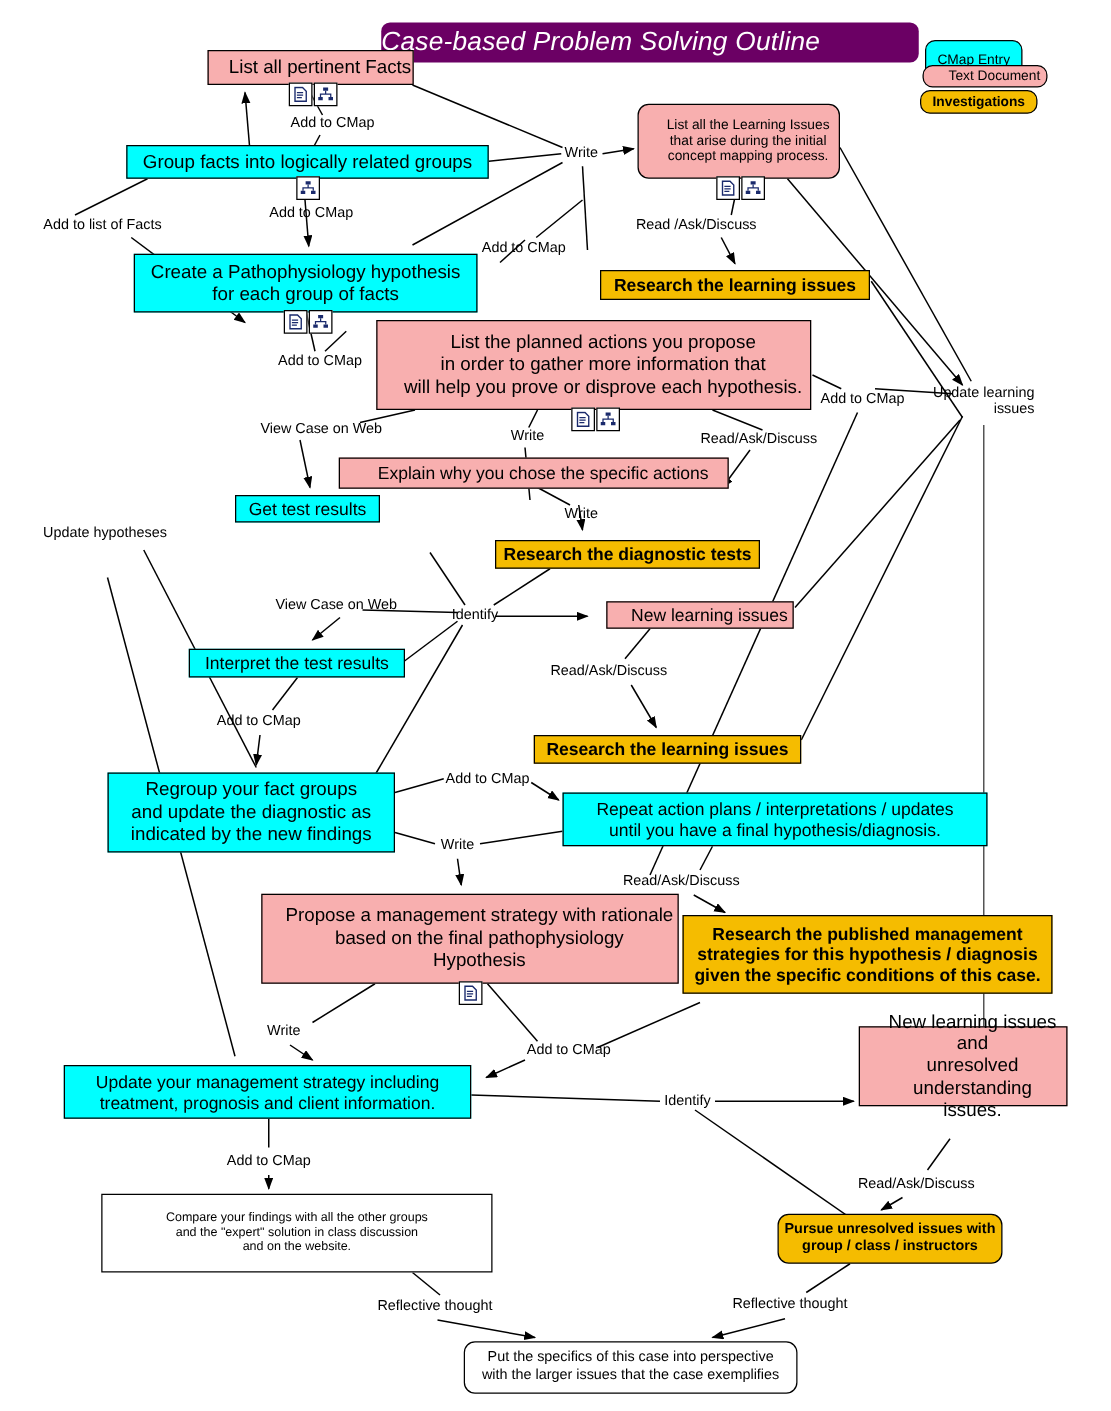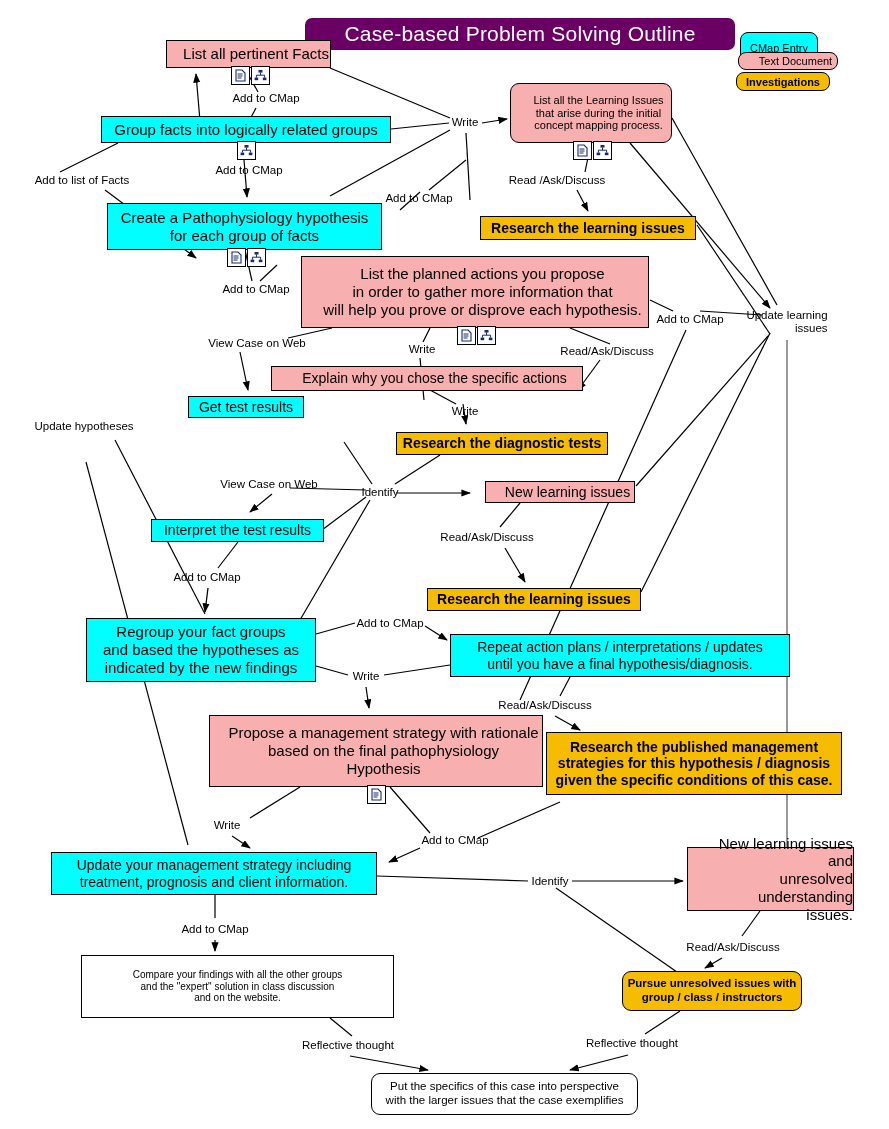--- a/index.html
+++ b/index.html
@@ -9,22 +9,22 @@
   .node{position:absolute;box-sizing:border-box;border:1.5px solid #000;
         display:flex;align-items:center;justify-content:center;text-align:center;
         font-family:"Liberation Sans",sans-serif;color:#000;line-height:1.18;
         white-space:pre-line;}
   .cmap{background:#00ffff;}
   .doc{background:#f8afaf;padding-left:15px;}
   .inv{background:#f5bc00;font-weight:bold;}
   .plain{background:#ffffff;}
   .rounded{border-radius:9px;}
   .title-bar{position:absolute;background:#6b0064;border-radius:7px;color:#ffffff;
-             display:flex;align-items:center;justify-content:center;
-             font-size:21px;letter-spacing:.2px;}
+             display:flex;align-items:center;justify-content:flex-start;
+             font-size:21px;letter-spacing:.2px;font-style:italic;}
   .legend-box{position:absolute;box-sizing:border-box;border:1.5px solid #000;
               border-radius:8px;display:flex;align-items:center;justify-content:center;
               font-size:11px;color:#000;}
   .elabel{position:absolute;font-size:11.5px;color:#000;white-space:pre-line;
           text-align:right;line-height:1.15;transform:translate(-50%,-50%);}
   .icons{position:absolute;display:flex;gap:1px;}
   .ic{width:17px;height:17px;border:1.5px solid #000;background:#fff;
       display:flex;align-items:center;justify-content:center;}
   .ic svg{display:block;}
 </style>
@@ -215,41 +215,41 @@
           </svg>
         </span>
       </div>
       <div class="node doc" style="left: 271px; top: 366px; width: 312px; height: 25px; font-size: 14px;"><span>Explain why you chose the specific actions</span></div>
       <div class="node cmap" style="left: 188px; top: 396px; width: 116px; height: 22px; font-size: 14px;"><span>Get test results</span></div>
       <div class="node inv" style="left: 396px; top: 432px; width: 212px; height: 23px; font-size: 14px;"><span>Research the diagnostic tests</span></div>
       <div class="node doc" style="left: 485px; top: 481px; width: 150px; height: 22px; font-size: 14px;"><span>New learning issues</span></div>
       <div class="node cmap" style="left: 151px; top: 519px; width: 173px; height: 23px; font-size: 14px;"><span>Interpret the test results</span></div>
       <div class="node inv" style="left: 427px; top: 588px; width: 214px; height: 23px; font-size: 14px;"><span>Research the learning issues</span></div>
       <div class="node cmap" style="left: 86px; top: 618px; width: 230px; height: 64px; font-size: 15px;"><span>Regroup your fact groups
-and based the hypotheses as
+and update the diagnostic as
 indicated by the new findings</span></div>
       <div class="node cmap" style="left: 450px; top: 634px; width: 340px; height: 43px; font-size: 14px;"><span>Repeat action plans / interpretations / updates
 until you have a final hypothesis/diagnosis.</span></div>
       <div class="node doc" style="left: 209px; top: 715px; width: 334px; height: 72px; font-size: 15px;"><span>Propose a management strategy with rationale
 based on the final pathophysiology
 Hypothesis</span></div>
       <div class="icons" style="left: 367px; top: 785px;">
         <span class="ic">
           <svg width="13" height="13" viewBox="0 0 13 13">
             <path d="M2 1 h6 l3 3 v8 h-9 z" fill="#fff" stroke="#1a2a6c" stroke-width="1.1"></path>
             <path d="M3.5 5 h5 M3.5 7 h5 M3.5 9 h4" stroke="#1a2a6c" stroke-width="1"></path>
           </svg>
         </span>
       </div>
       <div class="node inv" style="left: 546px; top: 732px; width: 296px; height: 63px; font-size: 14px;"><span>Research the published management
 strategies for this hypothesis / diagnosis
 given the specific conditions of this case.</span></div>
       <div class="node cmap" style="left: 51px; top: 852px; width: 326px; height: 43px; font-size: 14px;"><span>Update your management strategy including
 treatment, prognosis and client information.</span></div>
-      <div class="node doc" style="left: 687px; top: 847px; width: 167px; height: 64px; font-size: 15px; text-align: right;"><span>New learning issues and
+      <div class="node doc" style="left: 687px; top: 821px; width: 167px; height: 64px; font-size: 15px;"><span>New learning issues and
 unresolved understanding
 issues.</span></div>
       <div class="node plain" style="left: 81px; top: 955px; width: 313px; height: 63px; font-size: 10px;"><span>Compare your findings with all the other groups
 and the "expert" solution in class discussion
 and on the website.</span></div>
       <div class="node inv rounded" style="left: 622px; top: 971px; width: 180px; height: 40px; font-size: 11.5px;"><span>Pursue unresolved issues with
 group / class / instructors</span></div>
       <div class="node plain rounded" style="left: 371px; top: 1073px; width: 267px; height: 42px; font-size: 11.5px;"><span>Put the specifics of this case into perspective
 with the larger issues that the case exemplifies</span></div>
     </div>

